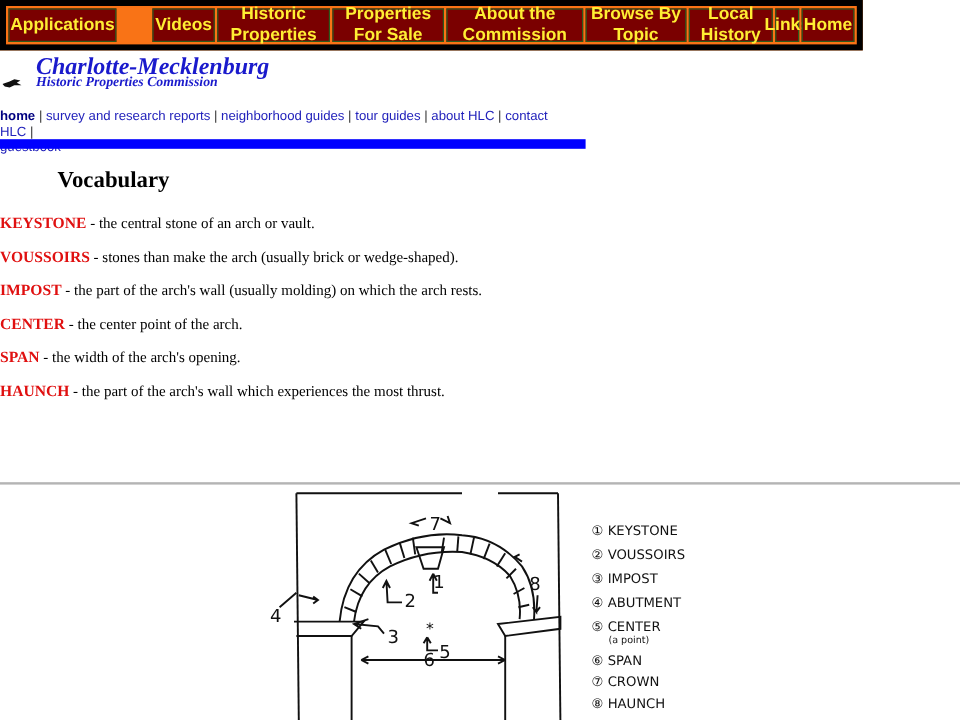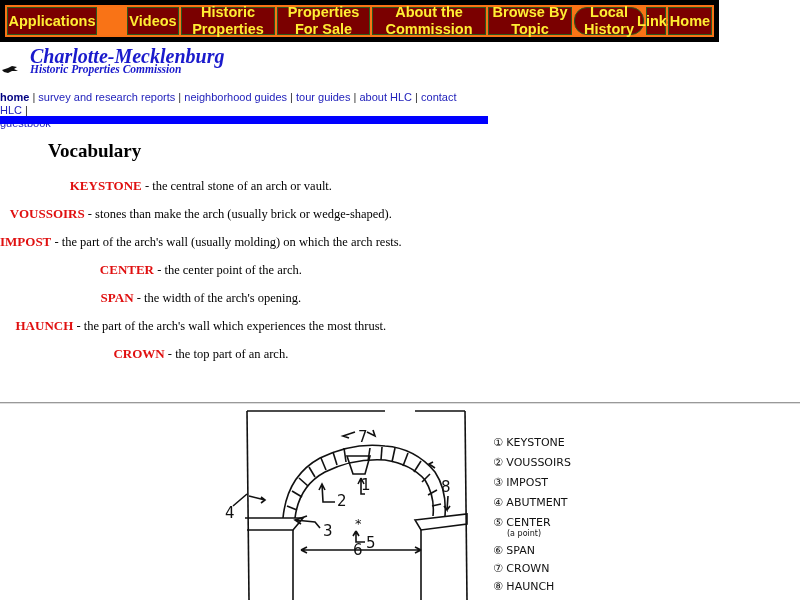--- a/index.html
+++ b/index.html
@@ -17,21 +17,21 @@
 
   
   .sublinks { position:absolute; left:0; top:91px; width:480px; font-family:Liberation Sans, sans-serif; font-size:11px; line-height:13px; color:#2222aa; }
   .sublinks a { color:#2222bb; text-decoration:none; cursor:pointer; }
   .sublinks a.active { color:#000080; font-weight:bold; }
   .sublinks .sep { color:#333; }
   .bluebar { position:absolute; left:0; top:116px; width:488px; height:8px; background:#0000ff; }
 
   h1 { position:absolute; left:0; top:140px; margin:0; font-family:"Liberation Serif", serif; font-weight:bold; font-size:19px;padding-left:48px; }
 
-  .vocab { position:absolute; left:0; top:178px; font-size:12.5px;text-align:center; }
+  .vocab { position:absolute; left:0; top:178px; font-size:12.5px; }
   .vocab p { margin:0; height:28px; line-height:16px; white-space:nowrap; }
   .term { color:#e01010; font-weight:bold; font-size:13px; }
 
   .hr { position:absolute; left:0; top:402px; width:800px; height:1px; background:#999; border-bottom:1px solid #ddd; }
 
   .diagram { position:absolute; left:225px; top:406px; width:360px; height:194px; }
 </style>
 </head>
 <body>
 
@@ -39,21 +39,21 @@
     <div class="nav-item" style="width: 90px; white-space: pre-line;">Applications</div>
     <div class="nav-item" style="width: 52px; white-space: pre-line; margin-left: 28px;">Videos</div>
     <div class="nav-item" style="width: 94px; white-space: pre-line;">Historic
 Properties</div>
     <div class="nav-item" style="width: 93px; white-space: pre-line;">Properties
 For Sale</div>
     <div class="nav-item" style="width: 114px; white-space: pre-line;">About the
 Commission</div>
     <div class="nav-item" style="width: 84px; white-space: pre-line;">Browse By
 Topic</div>
-    <div class="nav-item" style="width: 70px; white-space: pre-line; border-radius: 13px;">Local
+    <div class="nav-item" style="width: 70px; white-space: pre-line;">Local
 History</div>
     <div class="nav-item" style="width: 20px; white-space: pre-line;">Links</div>
     <div class="nav-item" style="width: 44px; white-space: pre-line;">Home</div>
   </div>
 
 <div class="logo">
   <svg class="logo-icon" viewBox="0 0 16 10">
     <path d="M0 5 L6 3 L10 1 L15 2 L12 4 L16 6 L10 6 L6 8 L2 7 Z" fill="#111"></path>
   </svg>
   <div class="logo-line1">Charlotte-Mecklenburg</div>
@@ -65,21 +65,20 @@
 
 <h1>Vocabulary</h1>
 
 <div class="vocab" id="vocab">
     <p><span class="term">KEYSTONE</span><span> - the central stone of an arch or vault.</span></p>
     <p><span class="term">VOUSSOIRS</span><span> - stones than make the arch (usually brick or wedge-shaped).</span></p>
     <p><span class="term">IMPOST</span><span> - the part of the arch's wall (usually molding) on which the arch rests.</span></p>
     <p><span class="term">CENTER</span><span> - the center point of the arch.</span></p>
     <p><span class="term">SPAN</span><span> - the width of the arch's opening.</span></p>
     <p><span class="term">HAUNCH</span><span> - the part of the arch's wall which experiences the most thrust.</span></p>
-    <p><span class="term">CROWN</span><span> - the top part of an arch.</span></p>
   </div>
 
 <div class="hr"></div>
 
 <svg class="diagram" viewBox="0 0 360 194" font-family="DejaVu Sans, sans-serif">
   <g stroke="#111" stroke-width="1.6" fill="none">
 
     <path d="M22 5 L160 5 M190 5 L240 5"></path>
     <line x1="22" y1="5" x2="24" y2="194"></line>
     <line x1="240" y1="5" x2="242" y2="194"></line>

